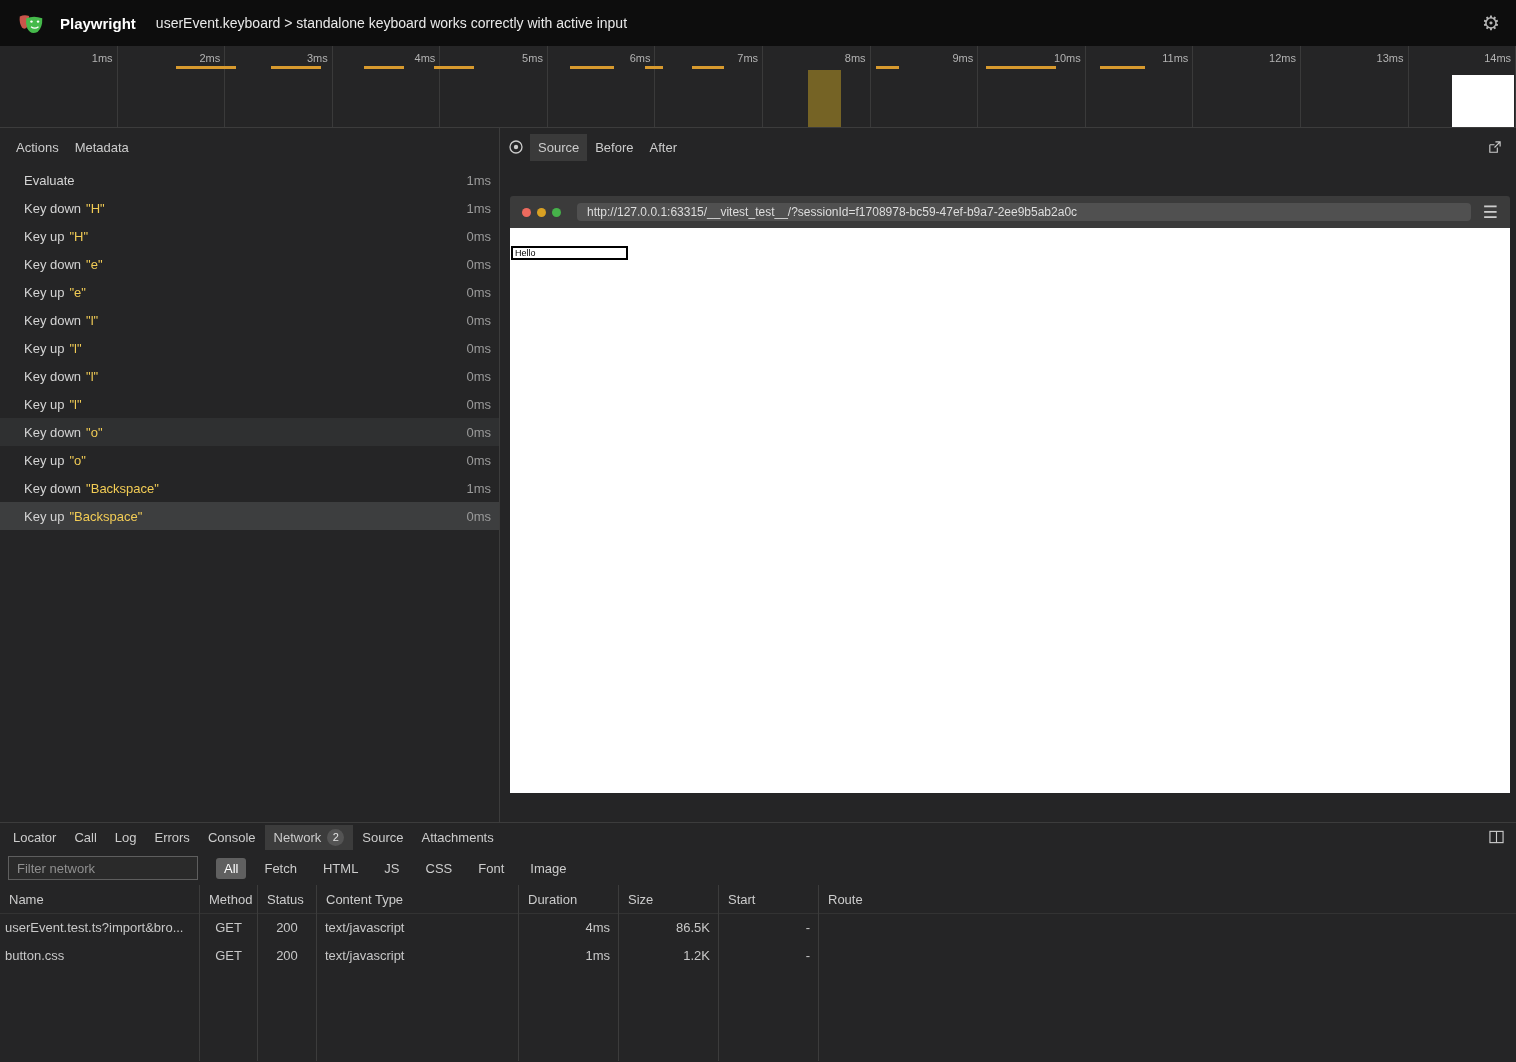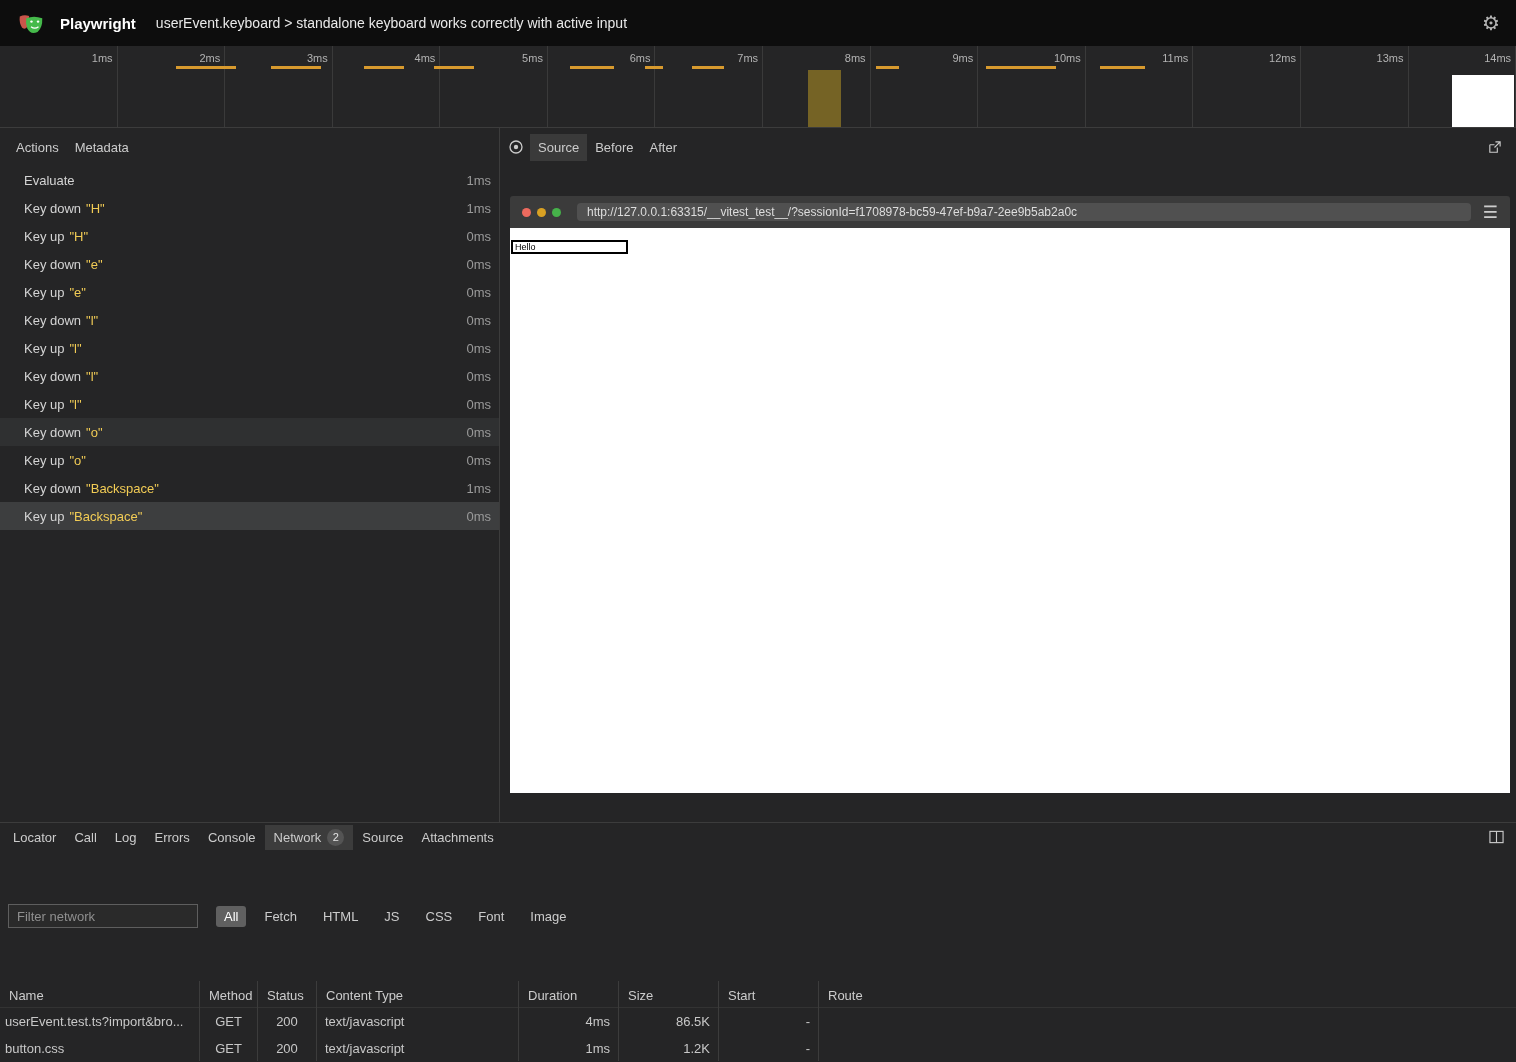--- a/index.html
+++ b/index.html
@@ -45,24 +45,24 @@
   .snapshot-area { flex:1; padding:30px 6px 0 10px; }
   .browser { width:1000px; }
   .chrome { height:28px; background:#3b3b3b; display:flex; align-items:center; padding:16px 12px; border-radius:3px 3px 0 0; }
   .dot { width:9px; height:9px; border-radius:50%; margin-right:6px; flex:none; }
   .dot.r { background:var(--dot-red); }
   .dot.y { background:var(--dot-yellow); }
   .dot.g { background:var(--dot-green); }
   .url { flex:1; height:18px; background:#505050; border-radius:4px; font-size:12px; color:#dddddd; line-height:18px; padding:0 10px; margin:0 12px 0 10px; white-space:nowrap; overflow:hidden; }
   .hamburger { color:#cccccc; font-size:17px; line-height:1; }
   .page { height:565px; background:#ffffff; position:relative; }
-  .page input { position:absolute; top:12px; left:1px; width:117px; height:14px; border:2px solid #000000; font-size:9px; font-family:"Liberation Sans",sans-serif; padding:0 2px; color:#000; background:#fff; }
+  .page input { position:absolute; top:18px; left:1px; width:117px; height:14px; border:2px solid #000000; font-size:9px; font-family:"Liberation Sans",sans-serif; padding:0 2px; color:#000; background:#fff; }
 
   
-  .bottom-panel { height:239px; border-top:1px solid #3c3c3c; display:flex; flex-direction:column;gap:48px; }
+  .bottom-panel { height:239px; border-top:1px solid #3c3c3c; display:flex; flex-direction:column; }
   .bp-tabs { display:flex; align-items:center; height:28px; padding:0 4px; flex:none; }
   .bp-tab { padding:4px 9px; display:flex; align-items:center; gap:6px; cursor:pointer; white-space:nowrap; }
   .bp-tab.selected { background:#3c3c3c; }
   .badge { width:17px; height:17px; border-radius:50%; background:#545454; color:#e2e2e2; font-size:11px; display:flex; align-items:center; justify-content:center; }
   .bp-spacer { flex:1; }
   .pane-icon { margin-right:8px; display:flex; align-items:center; cursor:pointer; }
 
   .filter-row { display:flex; align-items:center; height:34px; padding:0 8px; flex:none; }
   .filter-input { width:190px; height:24px; background:#2a2a2a; border:1px solid #5e5e5e; color:#a3a3a3; padding:0 8px; font-size:13px; font-family:"Liberation Sans",sans-serif; }
   .filter-input::placeholder { color:#8f8f8f; }

